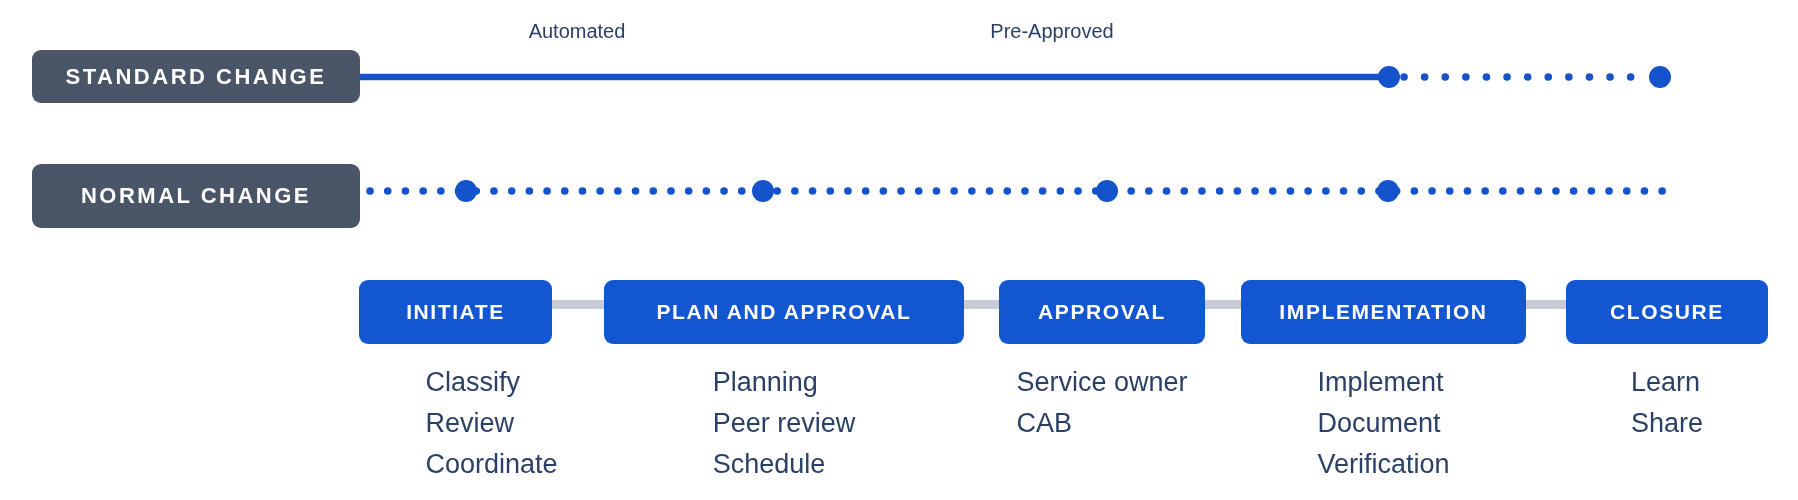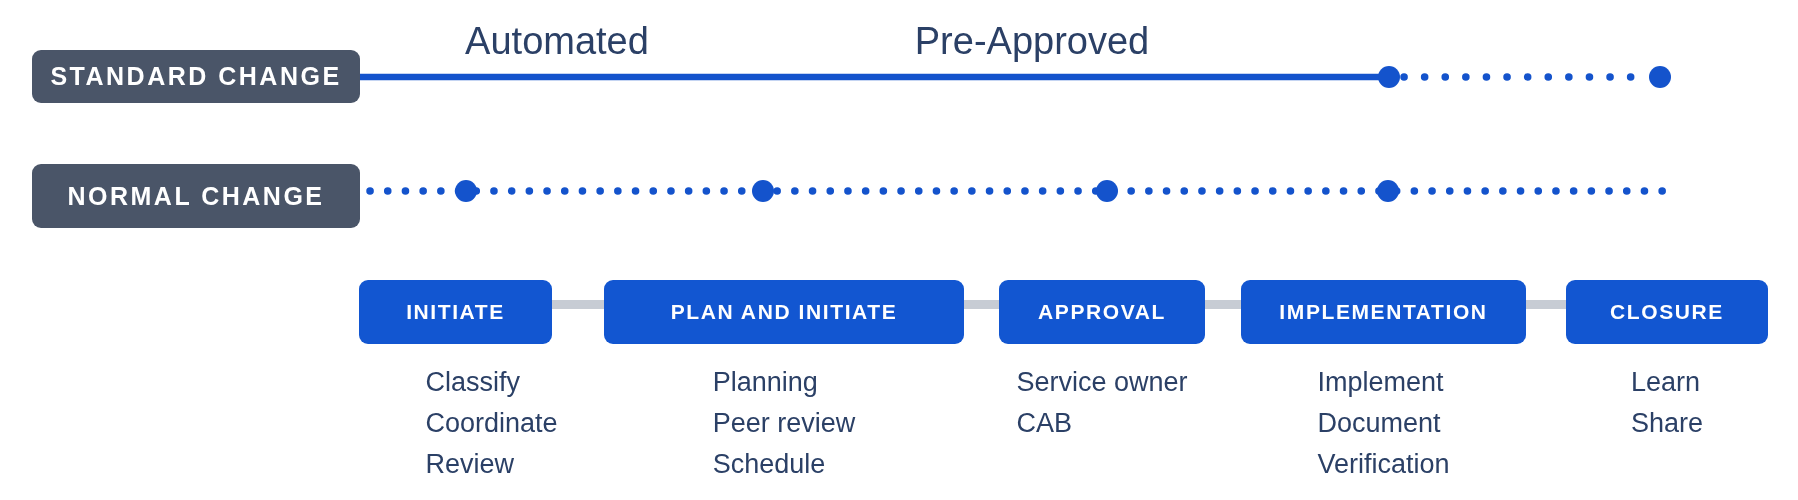--- a/index.html
+++ b/index.html
@@ -16,32 +16,33 @@
     position: absolute;
     left: 32px;
     width: 328px;
     background: var(--dark-slate, #4A5568);
     border-radius: 9px;
     display: flex;
     align-items: center;
     justify-content: center;
     color: #ffffff;
     font-weight: bold;
-    font-size: 25px;
+    font-size: 22px;
     letter-spacing: 2.5px;
     white-space: nowrap;
   }
   .badge-standard { top: 50px; height: 53px; }
   .badge-normal   { top: 164px; height: 64px; }
   .annotation {
     position: absolute;
     transform: translateX(-50%);
-    font-size: 38px;
+    font-size: 20px;
     color: var(--text-navy, #2B4066);
     white-space: nowrap;
+    margin-left: 20px;
   }
   .connector {
     position: absolute;
     top: 300px;
     height: 9px;
     background: var(--connector-gray, #C7CCD4);
     z-index: 1;
   }
   .stage-box {
     position: absolute;
@@ -98,25 +99,25 @@
 
   <span class="annotation" id="ann-0" style="left: 557px; top: 20px;">Automated</span>
   <span class="annotation" id="ann-1" style="left: 1032px; top: 20px;">Pre-Approved</span>
 
   <div id="stages">
       <div class="stage-box" style="left: 359px; width: 193px;">
         <span>INITIATE</span>
       </div>
       <div class="stage-list" style="left: 455.5px; margin-left: 36px;">
         <div>Classify</div>
+        <div>Review</div>
         <div>Coordinate</div>
-        <div>Review</div>
       </div>
       <div class="stage-box" style="left: 604px; width: 360px;">
-        <span>PLAN AND INITIATE</span>
+        <span>PLAN AND APPROVAL</span>
       </div>
       <div class="stage-list" style="left: 784px;">
         <div>Planning</div>
         <div>Peer review</div>
         <div>Schedule</div>
       </div>
       <div class="stage-box" style="left: 999px; width: 206px;">
         <span>APPROVAL</span>
       </div>
       <div class="stage-list" style="left: 1102px;">

